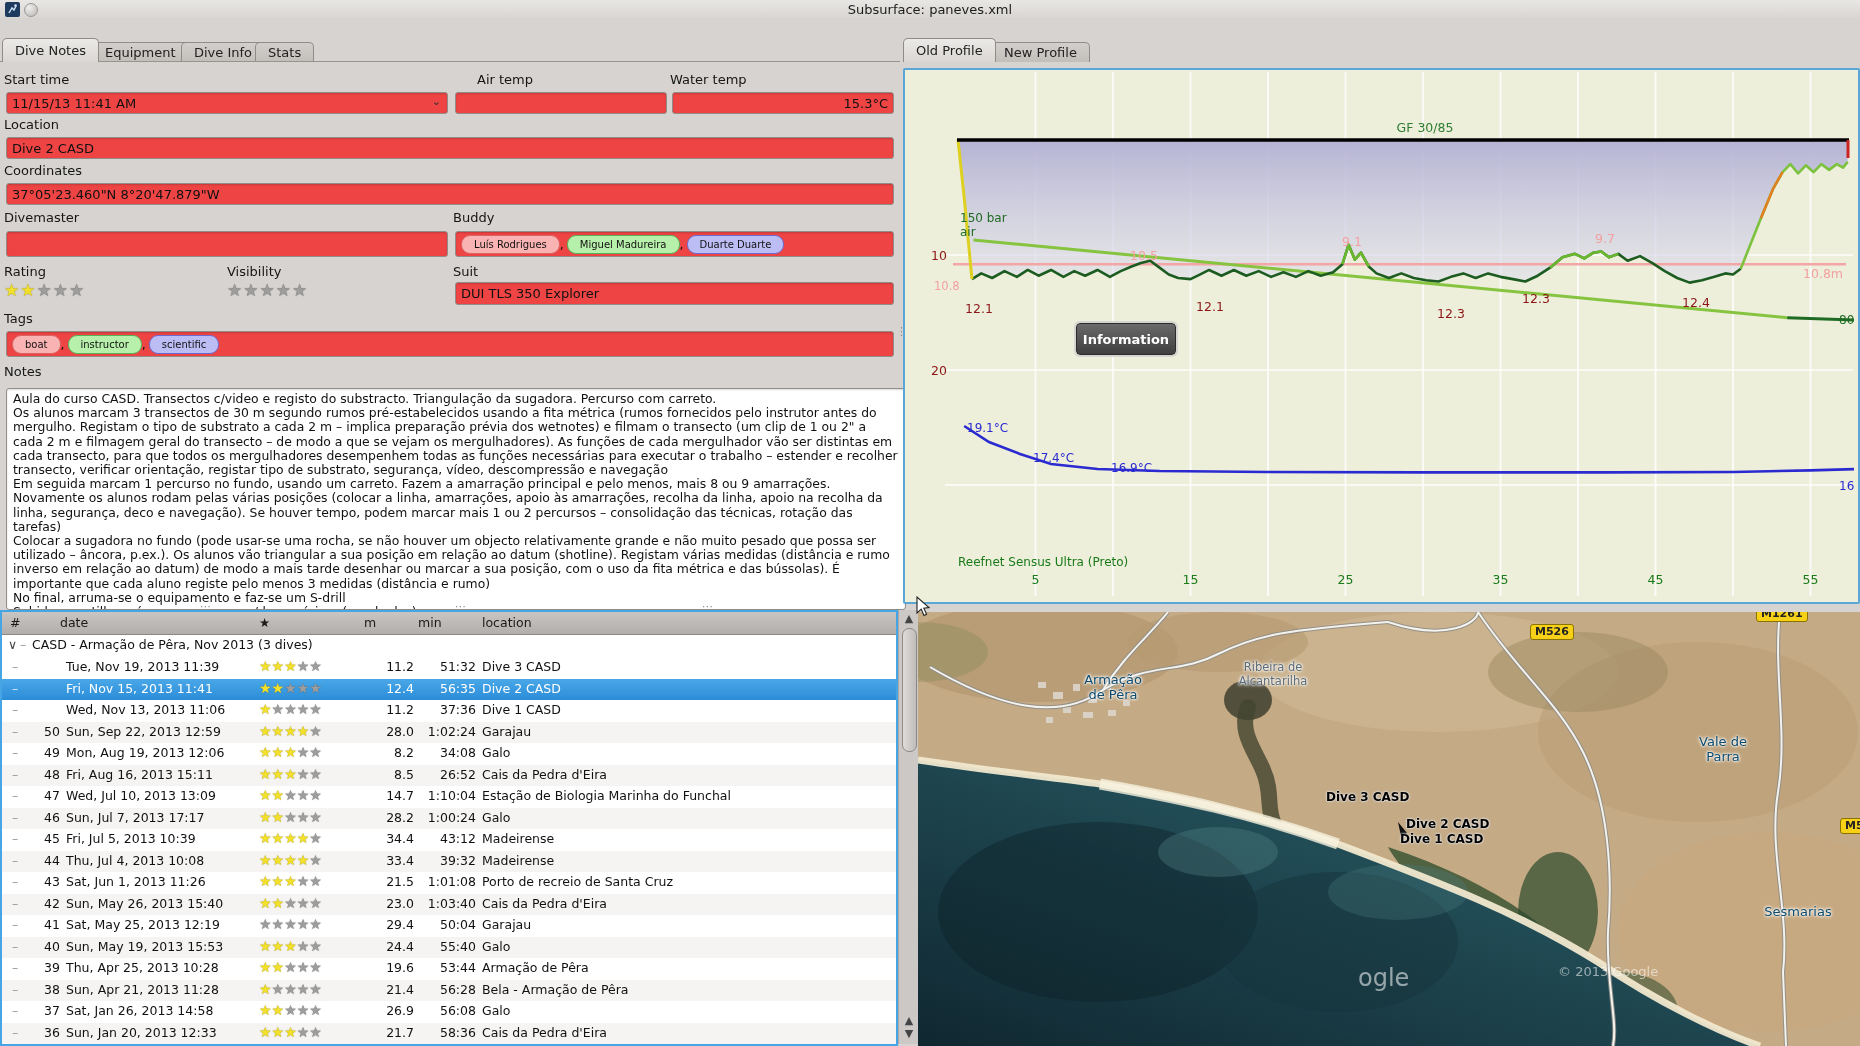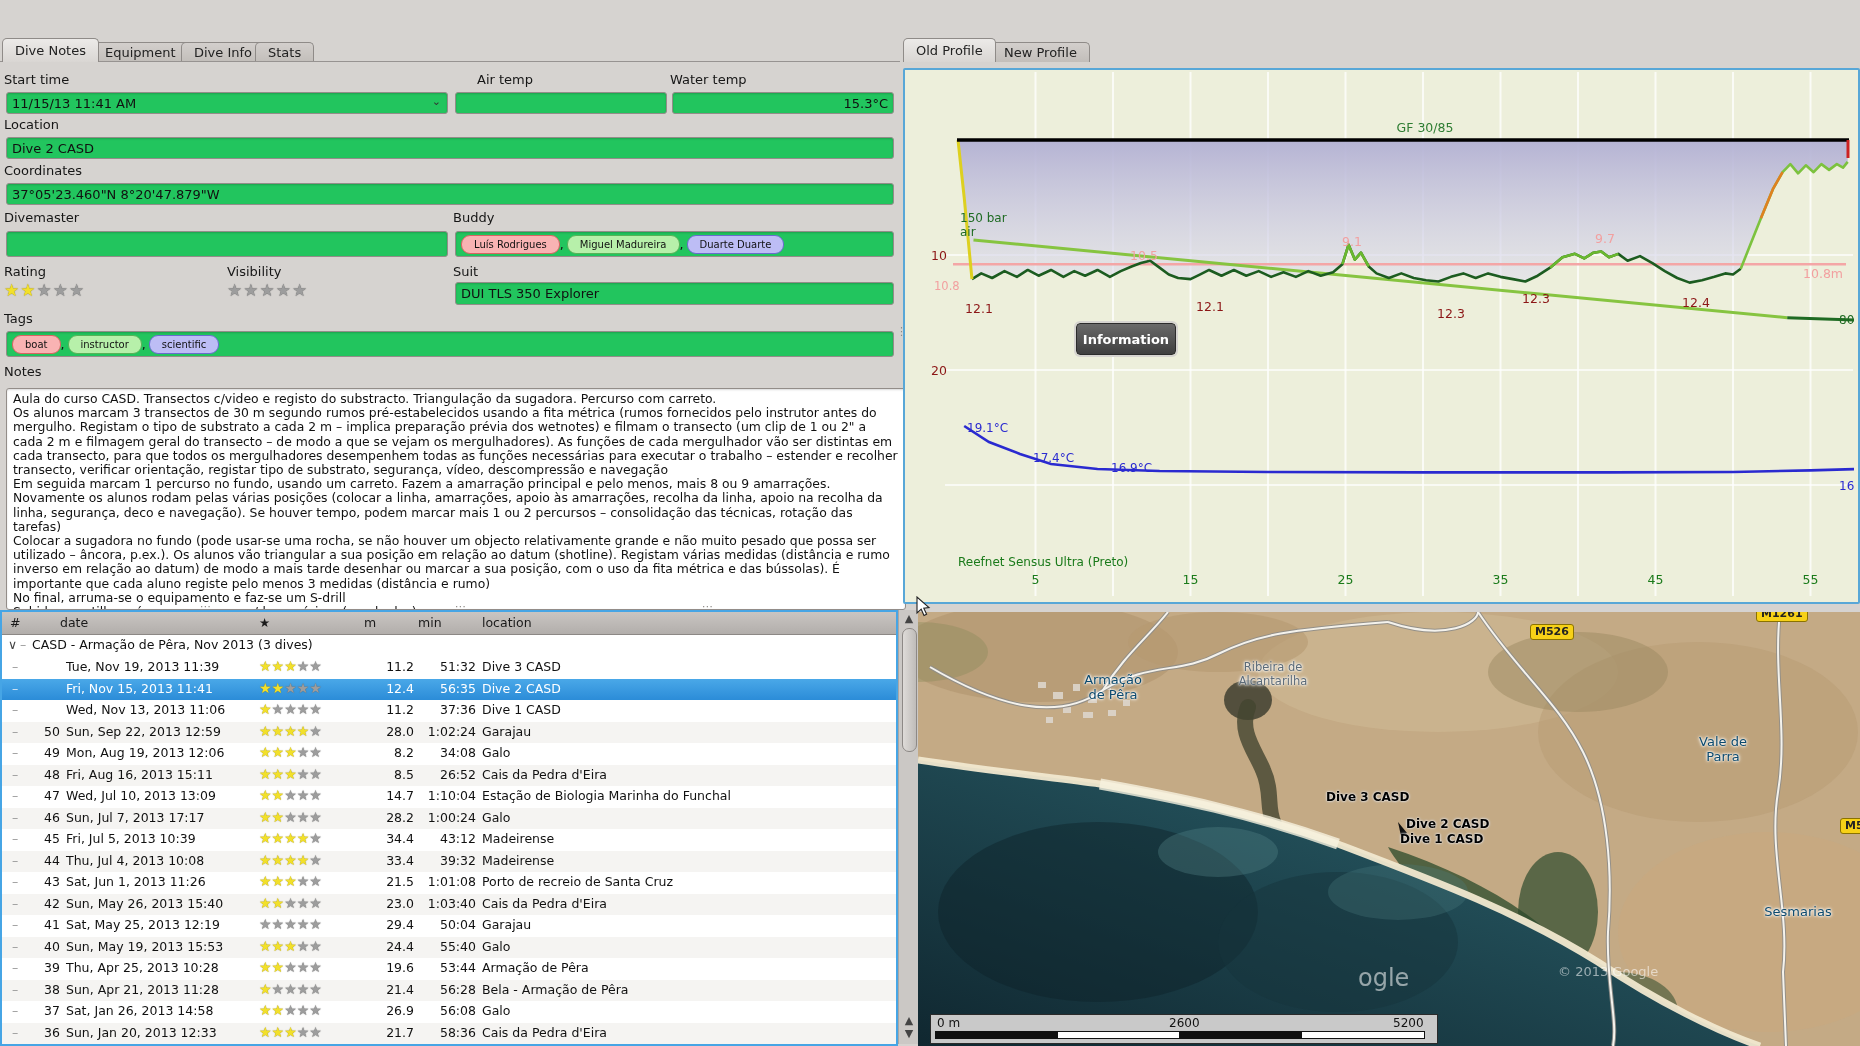--- a/index.html
+++ b/index.html
@@ -1,20 +1,20 @@
 <!DOCTYPE html>
 <html><head>
 <meta charset="utf-8">
 <style>
   html,body{margin:0;padding:0;background:#888;}
   #root{position:relative;width:1860px;height:1046px;background:#d6d3d0;
         font-family:"DejaVu Sans","Liberation Sans",sans-serif;overflow:hidden;color:#111;}
   .abs{position:absolute;}
   .lbl{position:absolute;font-size:13px;color:#161616;white-space:nowrap;}
-  .input{position:absolute;background:#22c55e;border:1px solid #938d89;border-radius:3px;
+  .input{position:absolute;background:#ef4444;border:1px solid #938d89;border-radius:3px;
          box-shadow:inset 0 1px 2px rgba(0,0,0,.18);font-size:13px;color:#111;
          display:flex;align-items:center;padding:0 5px;white-space:nowrap;overflow:hidden;}
   .combo-arrow{position:absolute;right:6px;top:2px;font-size:11px;color:#333;}
   .pillrow{display:flex;align-items:center;overflow:hidden;}
   .pill{border-radius:9px;padding:0 12px;font-size:10px;border:1px solid;line-height:17px;white-space:nowrap;}
   .pill.red{background:#f9b3b3;border-color:#d96262;}
   .pill.green{background:#b7f0aa;border-color:#57b257;}
   .pill.blue{background:#bdbdf5;border-color:#6a6ace;}
   .pillsep{font-size:12.5px;margin:0 3px 0 0;}
   .stars{position:absolute;letter-spacing:1px;font-size:17px;line-height:18px;}
@@ -81,20 +81,29 @@
   .seg{position:absolute;top:16px;height:6px;border:1px solid #111;}
   
   .dots{position:absolute;color:#8d8985;font-size:11px;letter-spacing:2px;}
   .titletext{position:absolute;top:2px;width:100%;text-align:center;font-size:13px;color:#1c1c1c;}
 </style>
 </head>
 <body>
 
 <div id="root">
 
+  <div class="abs" style="left:0;top:0;width:1860px;height:18px;background:linear-gradient(#e9e7e5,#d8d5d2);">
+    <svg class="abs" style="left:5px;top:2px" width="15" height="15">
+      <rect x="0" y="0" width="15" height="15" rx="2" fill="#1d3a5f"></rect>
+      <path d="M4 11 L7 6 L9 8 L11 4" stroke="#cfe3f5" stroke-width="1.4" fill="none"></path>
+      <circle cx="10.5" cy="3.5" r="1.3" fill="#cfe3f5"></circle>
+    </svg>
+    <div class="abs" style="left:24px;top:3px;width:12px;height:12px;border-radius:50%;background:radial-gradient(circle at 35% 30%,#efefef,#b9b6b3);border:1px solid #9a9794;"></div>
+    <div class="titletext">Subsurface: paneves.xml</div>
+  </div>
 
 
   <div class="tabbar" style="left:0;top:38px;width:900px;">
     <div class="tab active" style="left:2px">Dive Notes</div>
     <div class="tab" style="left:92px">Equipment</div>
     <div class="tab" style="left:181px">Dive Info</div>
     <div class="tab" style="left:255px">Stats</div>
   </div>
   <div class="tabline" style="left:0;top:61px;width:900px;"></div>
 
@@ -506,28 +515,19 @@
     <div class="maplabel" style="left:840px;top:292px;width:80px;">Sesmarias</div>
     <div class="badge" style="left:612px;top:12px;">M526</div>
     <div class="badge" style="left:838px;top:-6px;">M1261</div>
     <div class="badge" style="left:922px;top:206px;">M526</div>
     <div class="divelabel" style="left:408px;top:178px;">Dive 3 CASD</div>
     <div class="divelabel" style="left:488px;top:205px;">Dive 2 CASD</div>
     <div class="divelabel" style="left:482px;top:220px;">Dive 1 CASD</div>
     <div class="wmark" style="left:440px;top:352px;font-size:24px;">ogle</div>
     <div class="wmark" style="left:640px;top:352px;">© 2013 Google</div>
 
-    <div id="scalebar">
-      <span class="abs" style="left:6px;top:1px;">0 m</span>
-      <span class="abs" style="left:238px;top:1px;">2600</span>
-      <span class="abs" style="left:462px;top:1px;">5200</span>
-      <div class="seg" style="left:4px;width:122px;background:#111;"></div>
-      <div class="seg" style="left:126px;width:122px;background:#fff;"></div>
-      <div class="seg" style="left:248px;width:122px;background:#111;"></div>
-      <div class="seg" style="left:370px;width:122px;background:#fff;"></div>
-    </div>
   </div>
 
   <svg class="abs" style="left:916px;top:596px;z-index:50;" width="16" height="22">
     <path d="M1 1 L1 17 L5.2 13.2 L8 19.5 L10.6 18.2 L7.8 12.2 L13 11.6 Z" fill="#fff" stroke="#222" stroke-width="1.1"></path>
   </svg>
 
 </div>
 
 </body></html>

